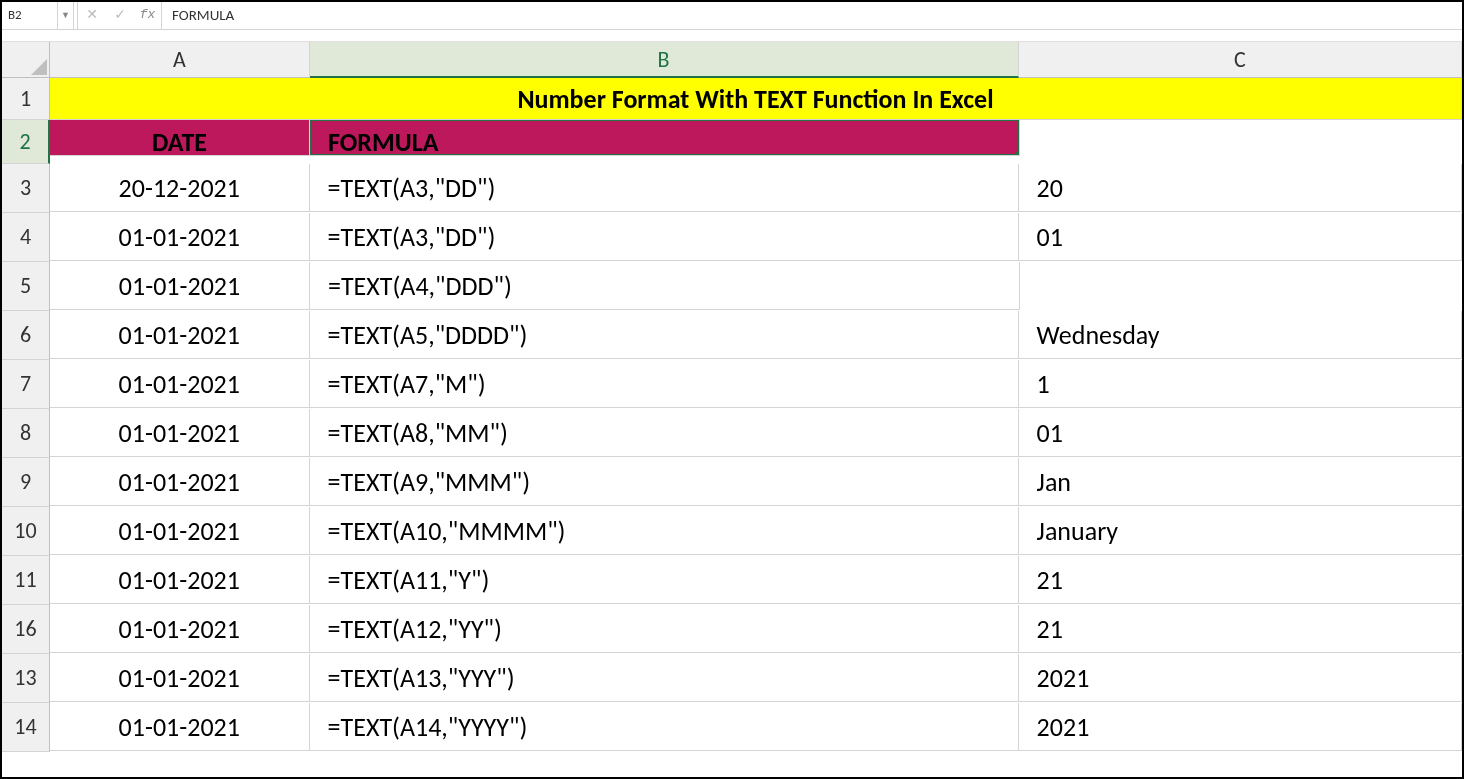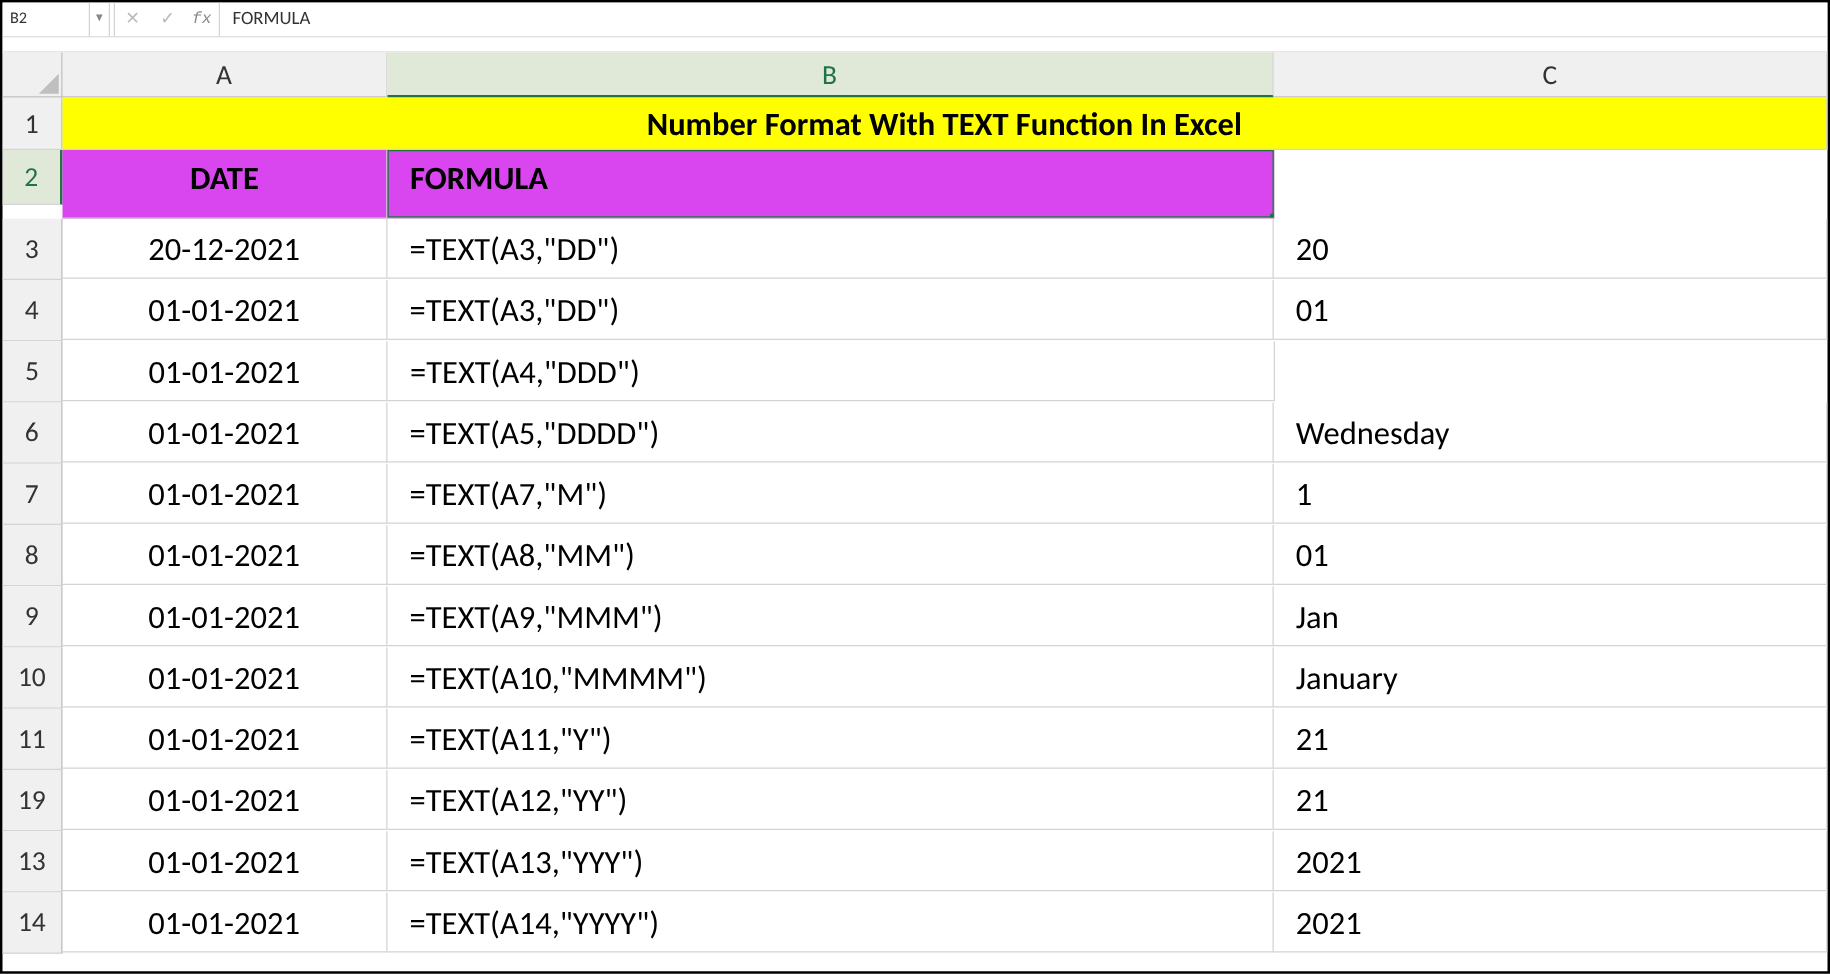--- a/index.html
+++ b/index.html
@@ -13,21 +13,21 @@
     }
     .formula-bar {
       display: flex;
       align-items: center;
       height: 28px;
       border-bottom: 1px solid #d4d4d4;
       background: #fff;
       font-size: 14px;
     }
     .name-box {
-      width: 70px;
+      width: 56px;
       padding: 0 6px;
       border-right: 1px solid #d4d4d4;
       color: #333;
       font-size: 13px;
       height: 100%;
       line-height: 26px;
     }
     .name-box-dropdown {
       width: 16px;
       text-align: center;
@@ -133,23 +133,23 @@
       text-align: center;
       font-weight: bold;
       color: #000;
       width: 1414px;
       height: 42px;
       line-height: 42px;
     }
     .row-h-1 { line-height: 42px; height: 42px; }
     .row-h-2 { line-height: 44px; height: 44px; }
     .header-cell {
-      background: #d946ef;
+      background: #be185d;
       font-weight: bold;
-      height: 55px;
+      height: 36px;
       line-height: 44px;
     }
     .header-cell.col-A { text-align: center; }
     .selected {
       
       position: relative;
     }
     .selected-border {
       position: absolute;
       left: -1px;
@@ -263,21 +263,21 @@
         <div class="cell col-B text-left">=TEXT(A10,"MMMM")</div>
         <div class="cell col-C text-left">January</div>
       </div>
       <div class="row">
         <div class="row-header">11</div>
         <div class="cell col-A text-right">01-01-2021</div>
         <div class="cell col-B text-left">=TEXT(A11,"Y")</div>
         <div class="cell col-C text-left">21</div>
       </div>
       <div class="row">
-        <div class="row-header">19</div>
+        <div class="row-header">16</div>
         <div class="cell col-A text-right">01-01-2021</div>
         <div class="cell col-B text-left">=TEXT(A12,"YY")</div>
         <div class="cell col-C text-left">21</div>
       </div>
       <div class="row">
         <div class="row-header">13</div>
         <div class="cell col-A text-right">01-01-2021</div>
         <div class="cell col-B text-left">=TEXT(A13,"YYY")</div>
         <div class="cell col-C text-left">2021</div>
       </div>

